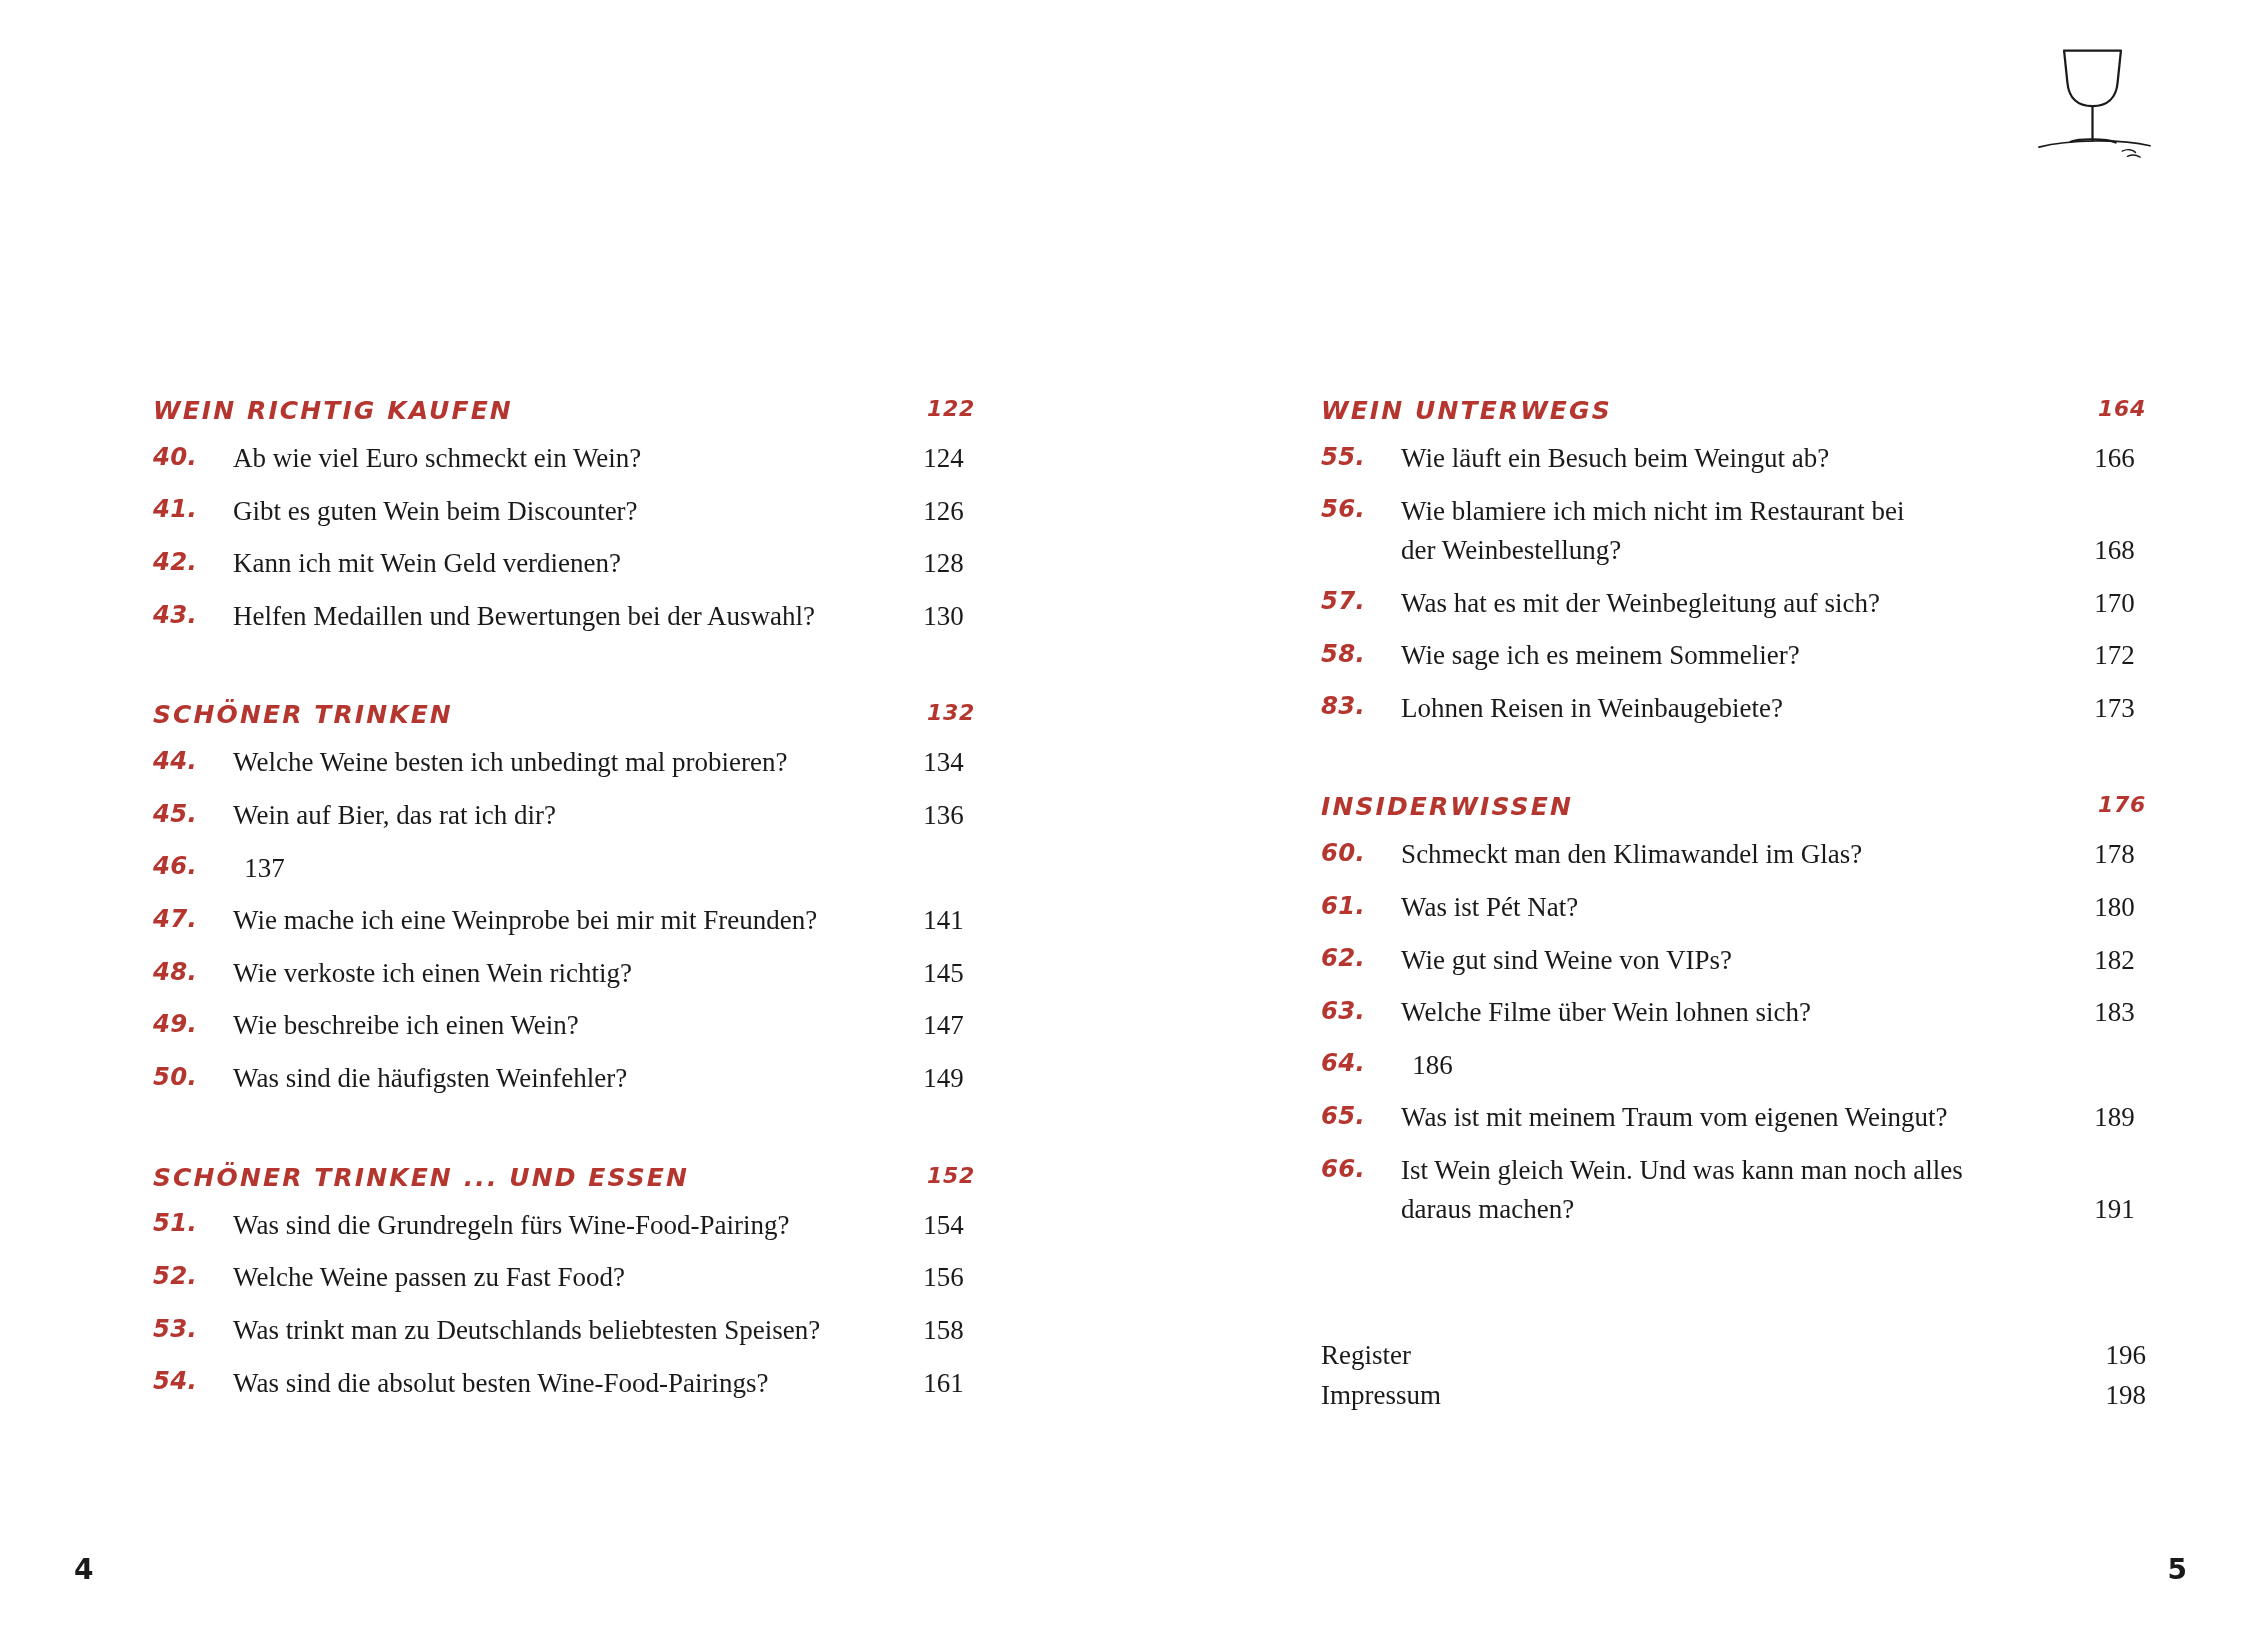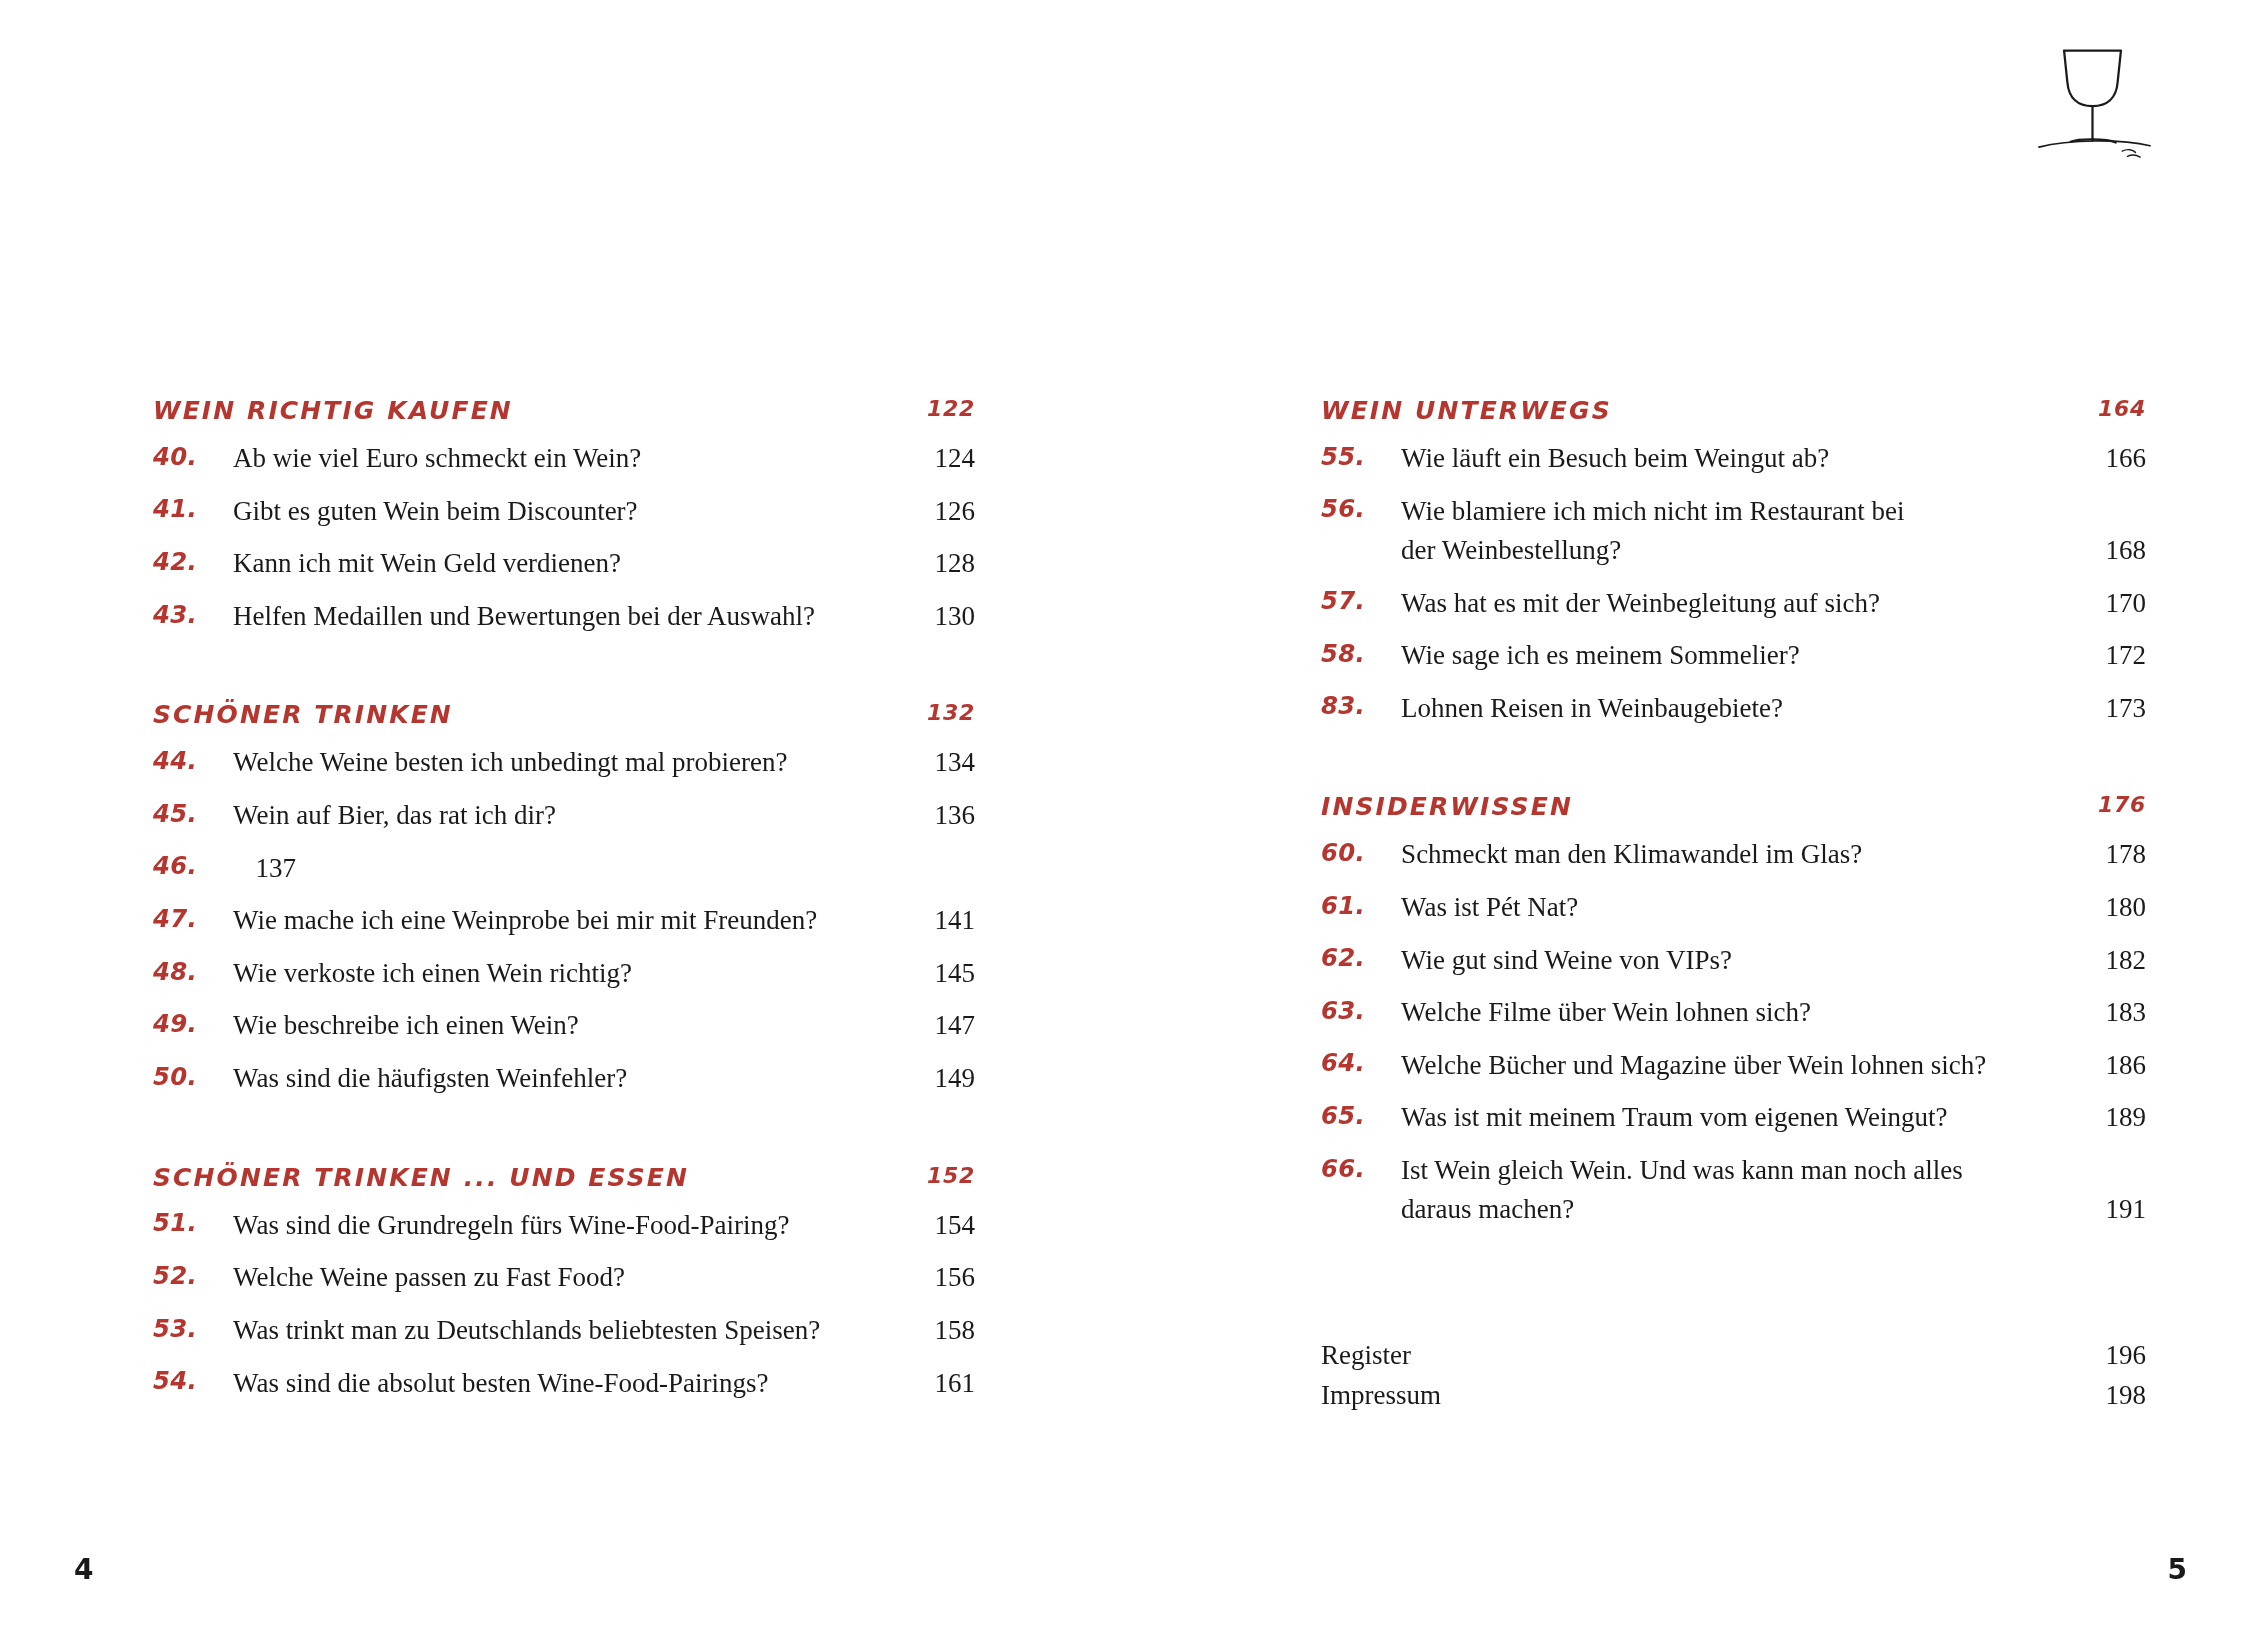--- a/index.html
+++ b/index.html
@@ -97,21 +97,21 @@
   .entry .txt {
     flex: 1 1 auto;
     padding-right: 17px;
   }
   .entry .txt .cont {
     display: block;
     margin-top: 0.7px;
   }
   .entry .pg {
     flex: 0 0 auto;
-    text-align: right;
+    text-align: center;
     width: 63px;
     white-space: nowrap;
   }
 
   
   .page-left .sec-head .sec-page,
   .page-left .entry .pg { width: 63px; }
   .page-right .sec-head .sec-page,
   .page-right .entry .pg { width: 63px; }
 
@@ -322,21 +322,20 @@
           <span class="txt">Wie gut sind Weine von VIPs?</span>
           <span class="pg">182</span>
         </div>
         <div class="entry">
           <span class="num">63.</span>
           <span class="txt">Welche Filme über Wein lohnen sich?</span>
           <span class="pg">183</span>
         </div>
         <div class="entry">
           <span class="num">64.</span>
-          <span class="txt">Welche Bücher und Magazine über Wein lohnen sich?</span>
           <span class="pg">186</span>
         </div>
         <div class="entry">
           <span class="num">65.</span>
           <span class="txt">Was ist mit meinem Traum vom eigenen Weingut?</span>
           <span class="pg">189</span>
         </div>
 
         <div class="entry">
           <span class="num">66.</span>

